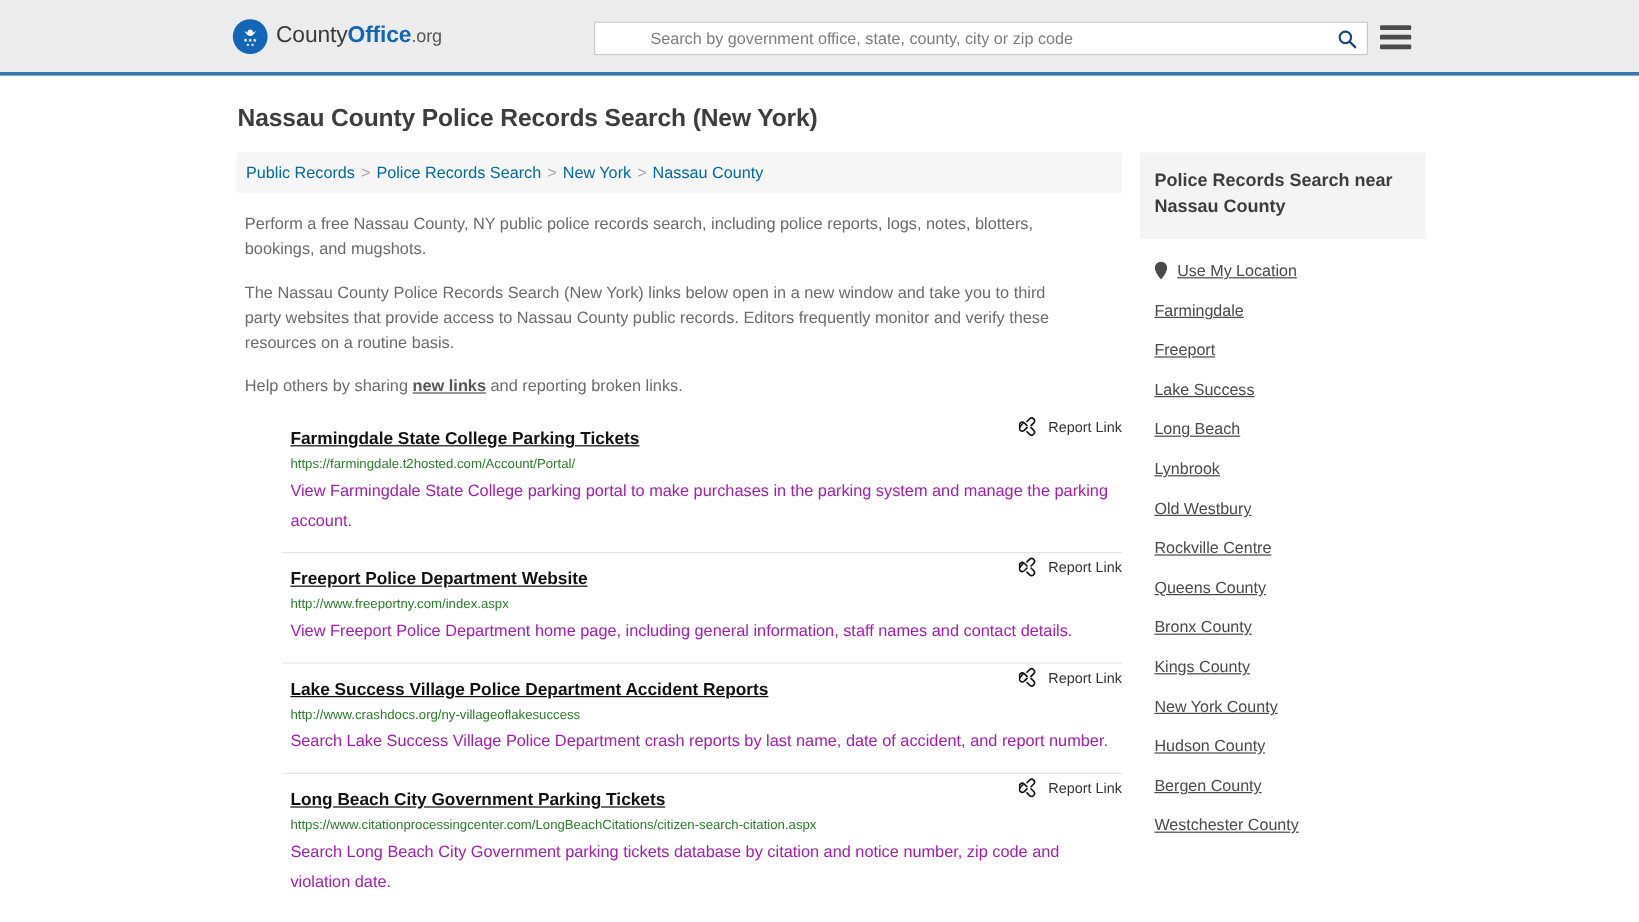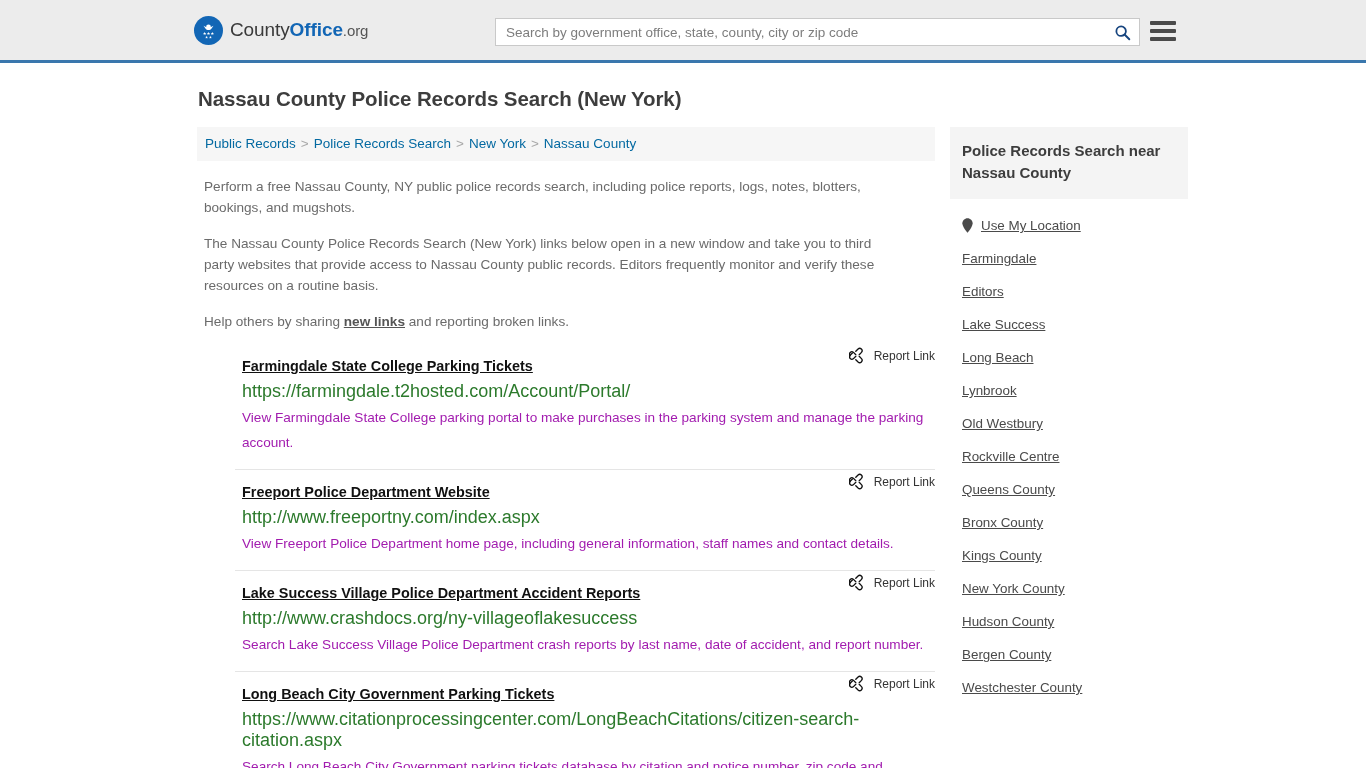--- a/index.html
+++ b/index.html
@@ -46,20 +46,21 @@
   .brand-text .b-org { font-size: 15px; color: #555; }
 
   .search-wrap {
     position: absolute;
     left: 495px; top: 18px;
     width: 645px; height: 28px;
     background: #ffffff;
     border: 1px solid #c9c9c9;
     display: flex;
     align-items: flex-start;
+    padding-left: 36px;
   }
   .search-input {
     flex: 1 1 auto;
     height: 100%;
     border: 0; outline: 0;
     background: transparent;
     padding: 0 10px;
     font-family: "Liberation Sans", sans-serif;
     font-size: 13.5px;
     color: #333;
@@ -154,21 +155,21 @@
   .result:first-child { border-top: 0; padding-top: 4px; }
   .result-title {
     font-size: 14.4px;
     font-weight: bold;
     color: #111;
     text-decoration: underline;
     display: inline-block;
   }
   .result-url {
     display: block;
-    font-size: 18px;
+    font-size: 11px;
     color: #2c7a2c;
     margin-top: 6px;
     text-decoration: none;
   }
   .result-desc {
     font-size: 13.6px;
     line-height: 25px;
     color: #a21caf;
     margin-top: 3px;
     max-width: 722px;
@@ -345,21 +346,21 @@
           <svg class="pin-icon" width="11" height="15" viewBox="0 0 12 16" aria-hidden="true">
             <path d="M6 0C2.9 0 .4 2.5.4 5.6.4 9.8 6 16 6 16s5.6-6.2 5.6-10.4C11.6 2.5 9.1 0 6 0z" fill="#4a4a4a"></path>
           </svg>
           <a href="#">Use My Location</a>
         </div>
 
         <div class="side-item">
             <a href="#">Farmingdale</a>
           </div>
         <div class="side-item">
-            <a href="#">Editors</a>
+            <a href="#">Freeport</a>
           </div>
         <div class="side-item">
             <a href="#">Lake Success</a>
           </div>
         <div class="side-item">
             <a href="#">Long Beach</a>
           </div>
         <div class="side-item">
             <a href="#">Lynbrook</a>
           </div>

